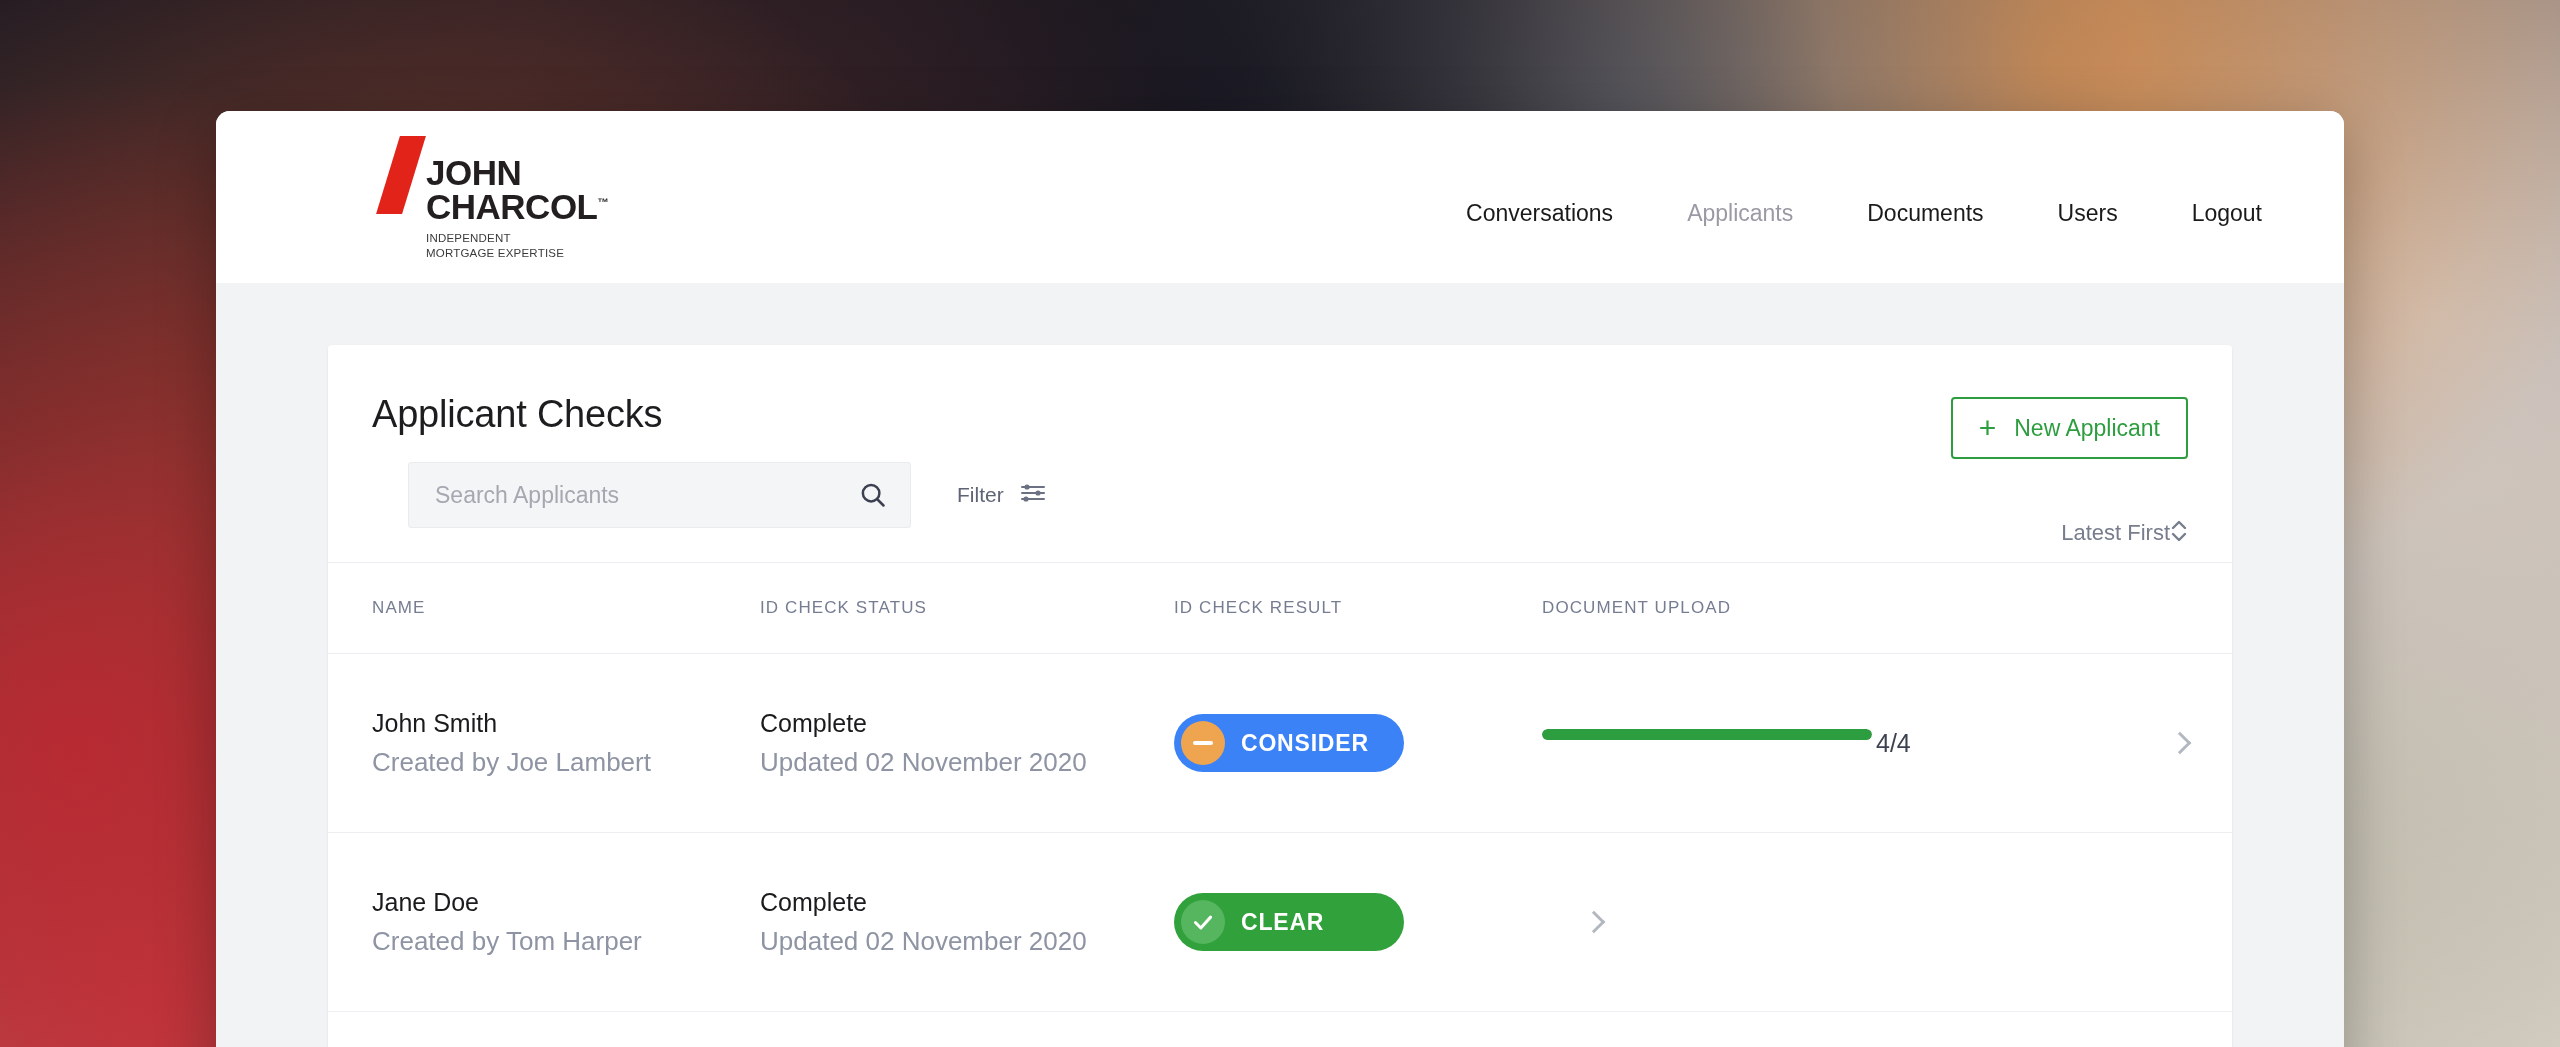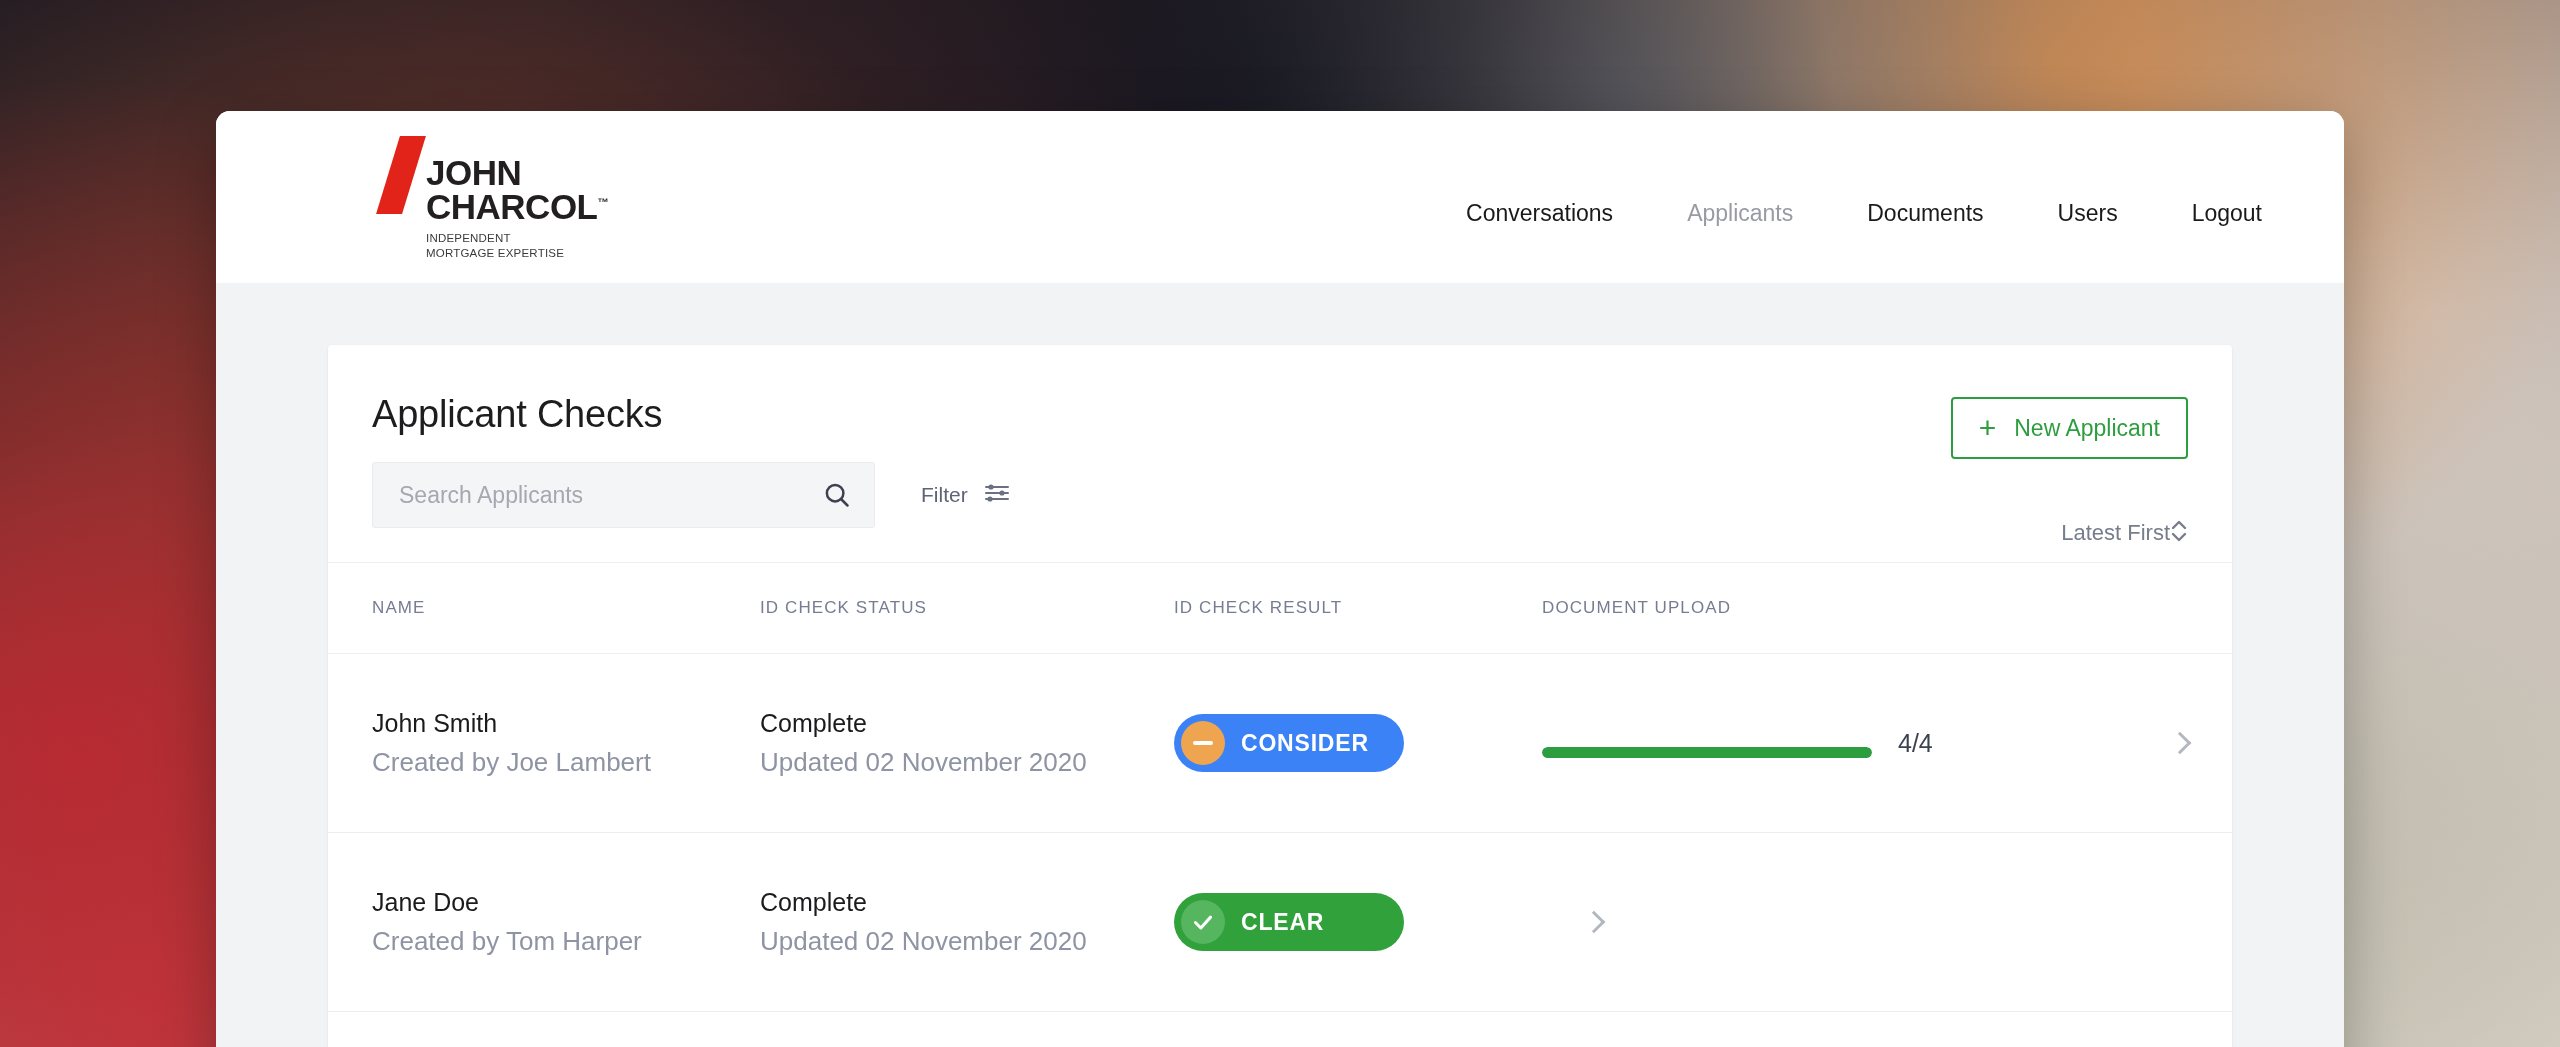--- a/index.html
+++ b/index.html
@@ -134,20 +134,21 @@
     font-size: 38px;
     color: #1d1d1f;
     font-weight: normal;
     letter-spacing: -0.2px;
   }
 
   .controls-row {
     margin-top: 26px;
     display: flex;
     align-items: center;
+    margin-left: 36px;
   }
 
   .search-box {
     width: 503px;
     height: 66px;
     background: #f4f5f7;
     border: 1px solid #e9ebef;
     border-radius: 3px;
     display: flex;
     align-items: center;
@@ -280,21 +281,21 @@
   }
 
   .pill-label {
     font-size: 23px;
     font-weight: bold;
     color: #ffffff;
     letter-spacing: 0.8px;
   }
 
   
-  .upload-wrap { display: flex; align-items: flex-end; gap: 26px; }
+  .upload-wrap { display: flex; align-items: flex-start; gap: 4px; }
   .progress-track {
     width: 330px;
     height: 11px;
     border-radius: 6px;
     background: #e8eaee;
     overflow: hidden;
   }
   .progress-fill {
     height: 100%;
     background: #2d9e3f;

